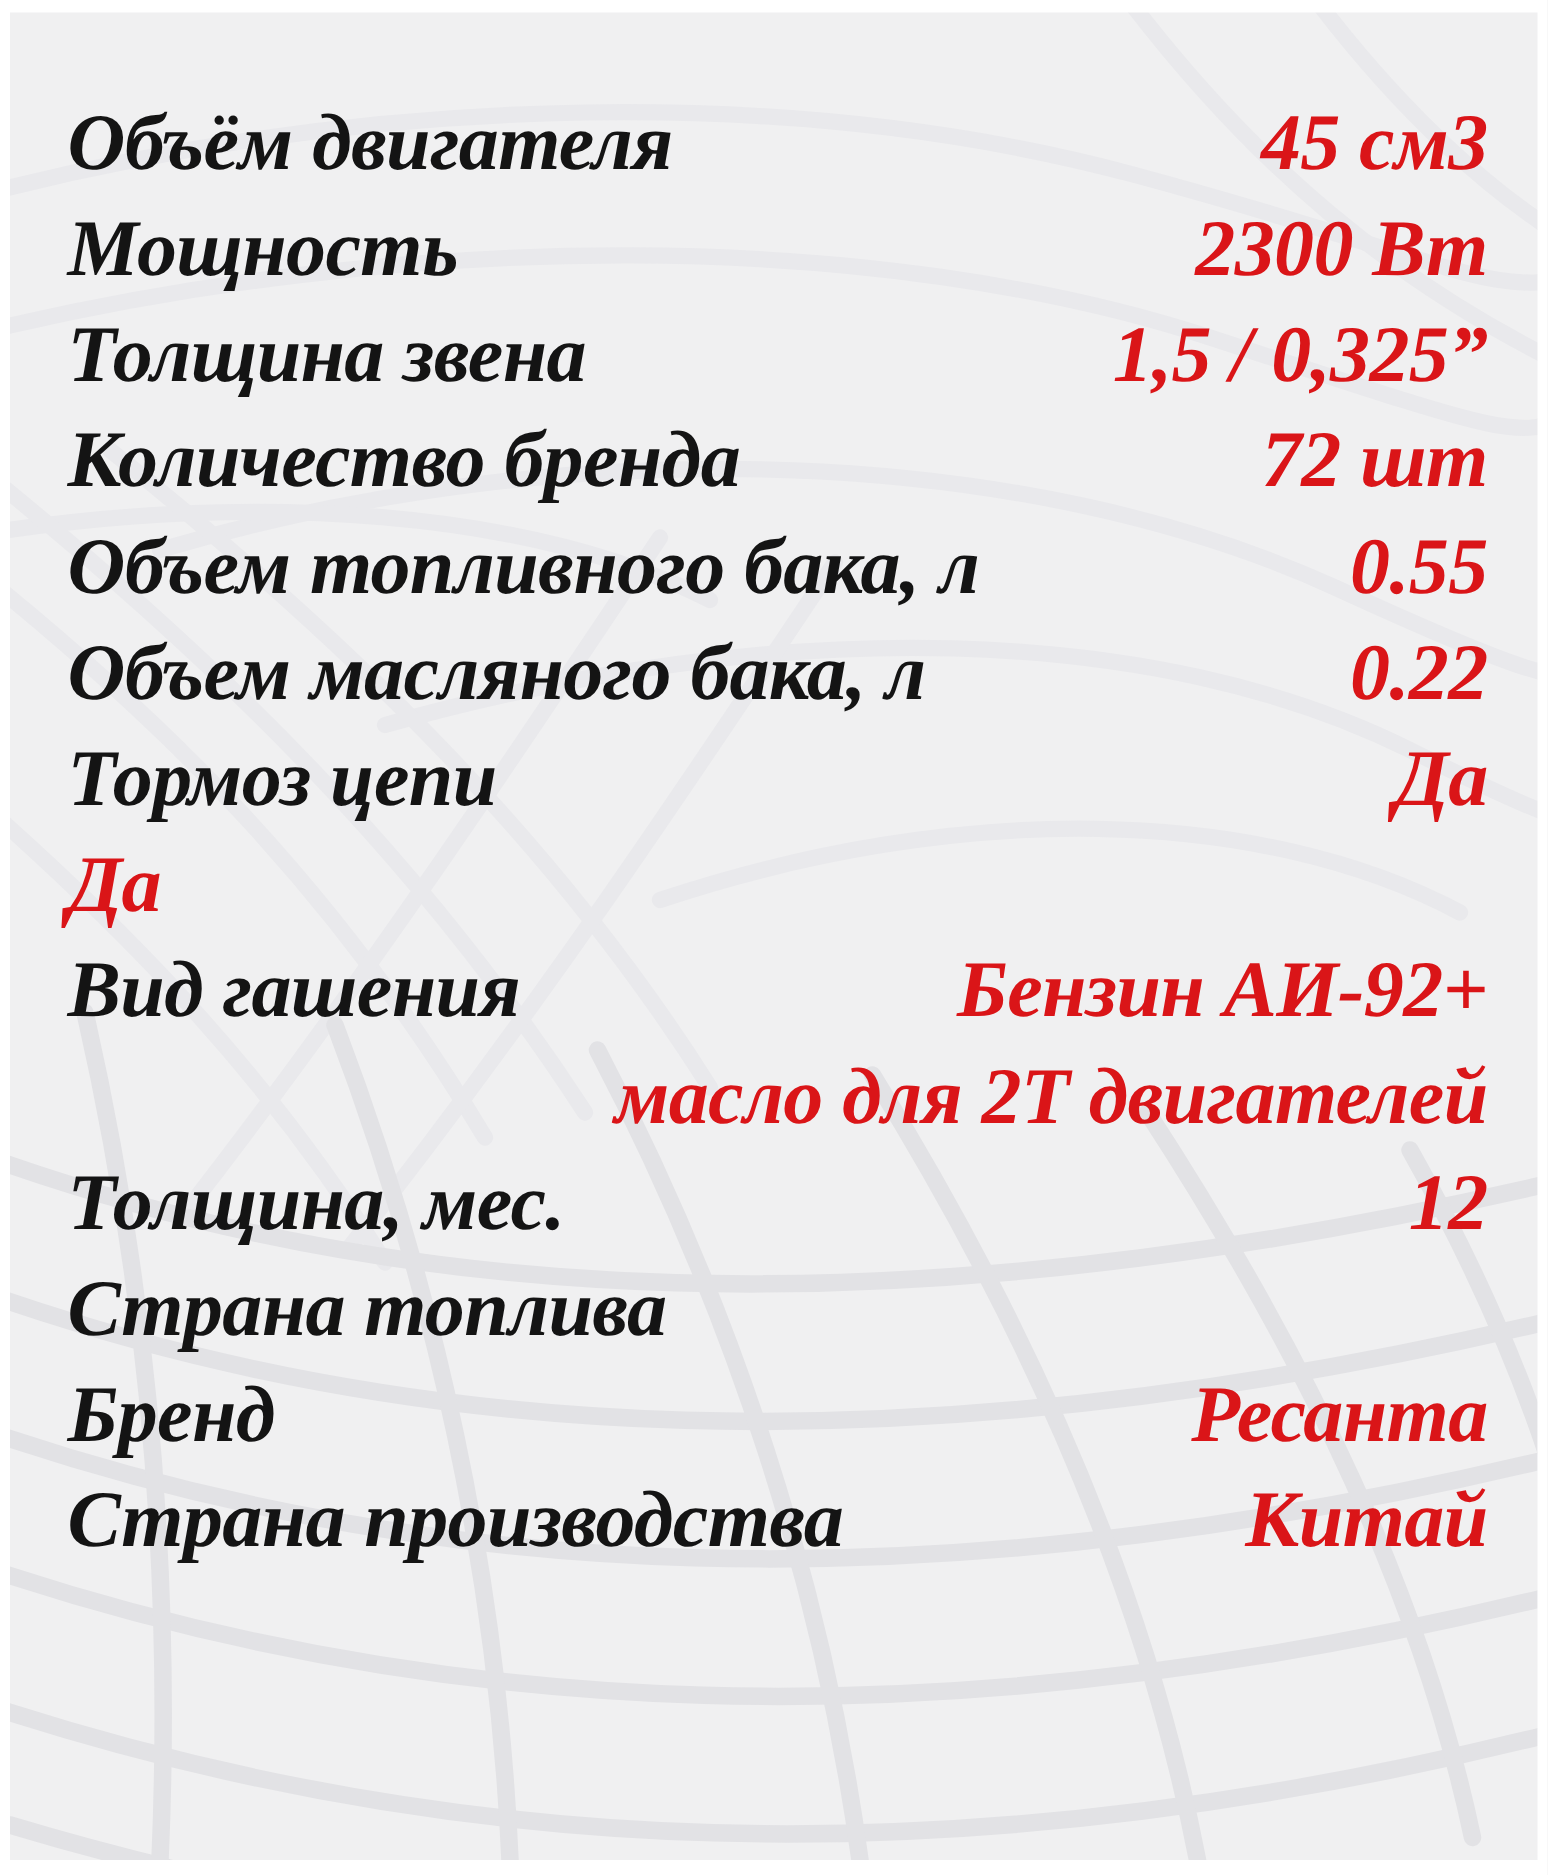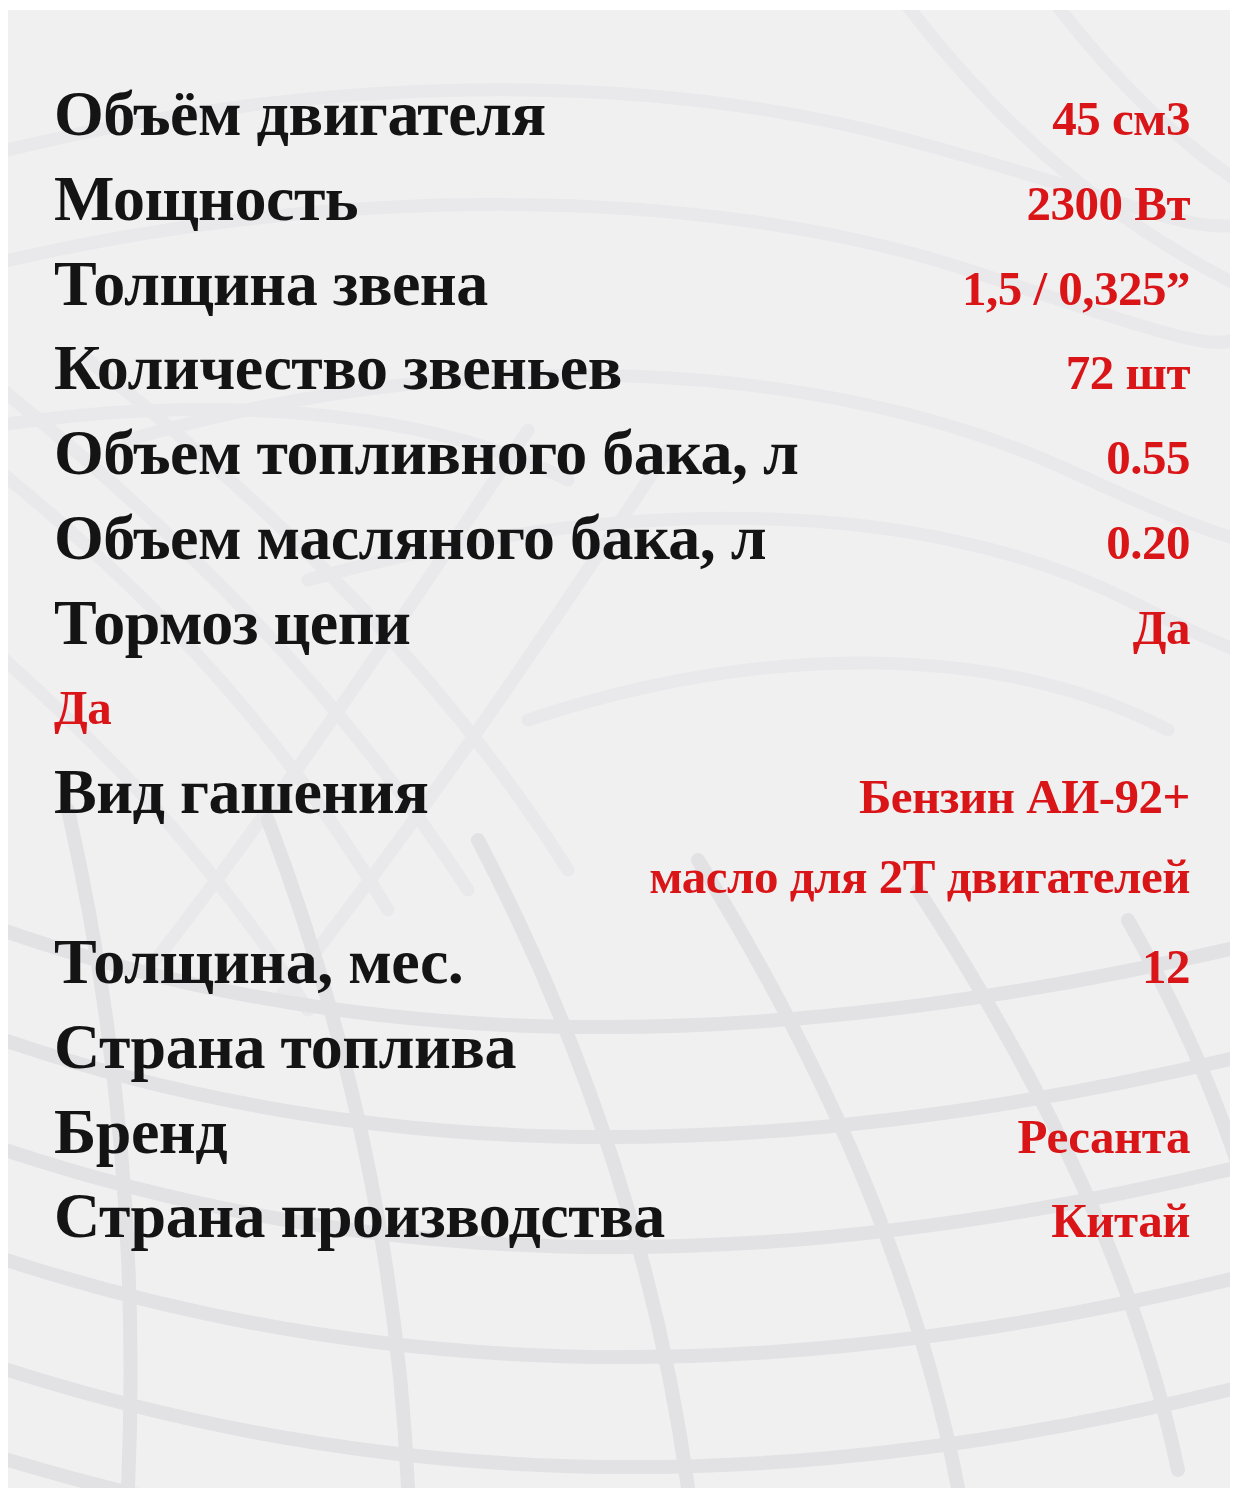--- a/index.html
+++ b/index.html
@@ -35,38 +35,39 @@
     fill:none;
     stroke-linecap:round;
   }
   .bg-pattern .pat-light{stroke:var(--pattern-light);stroke-width:13;}
   .bg-pattern .pat-dark{stroke:var(--pattern-dark);stroke-width:14;}
   .spec-table{
     position:absolute;
     left:0;top:62px;
     width:100%;
     padding:0 40px 0 46px;
+    font-style:italic;
   }
   .spec-row{
     display:flex;
     justify-content:space-between;
     align-items:baseline;
     height:84.8px;
     line-height:84.8px;
     white-space:nowrap;
   }
   .spec-label{
     font-weight:bold;
     font-size:64px;
     color:var(--label-color);
     letter-spacing:-0.5px;
   }
   .spec-value{
     font-weight:bold;
-    font-size:49px;
+    font-size:64px;
     color:var(--value-color);
     letter-spacing:-0.5px;
   }
 </style>
 </head>
 <body>
 
 <div class="panel">
 
   <svg class="bg-pattern" viewBox="0 0 1222 1478" xmlns="http://www.w3.org/2000/svg" aria-hidden="true">
@@ -113,32 +114,32 @@
     <span class="spec-value">2300 Вт</span>
   </div>
 
 
   <div class="spec-row">
     <span class="spec-label">Толщина звена</span>
     <span class="spec-value">1,5 / 0,325”</span>
   </div>
 
   <div class="spec-row">
-    <span class="spec-label">Количество звеньев</span>
+    <span class="spec-label">Количество бренда</span>
     <span class="spec-value">72 шт</span>
   </div>
 
   <div class="spec-row">
     <span class="spec-label">Объем топливного бака, л</span>
     <span class="spec-value">0.55</span>
   </div>
 
   <div class="spec-row">
     <span class="spec-label">Объем масляного бака, л</span>
-    <span class="spec-value">0.20</span>
+    <span class="spec-value">0.22</span>
   </div>
 
   <div class="spec-row">
     <span class="spec-label">Тормоз цепи</span>
     <span class="spec-value">Да</span>
   </div>
 
   <div class="spec-row">
     <span class="spec-value">Да</span>
   </div>

